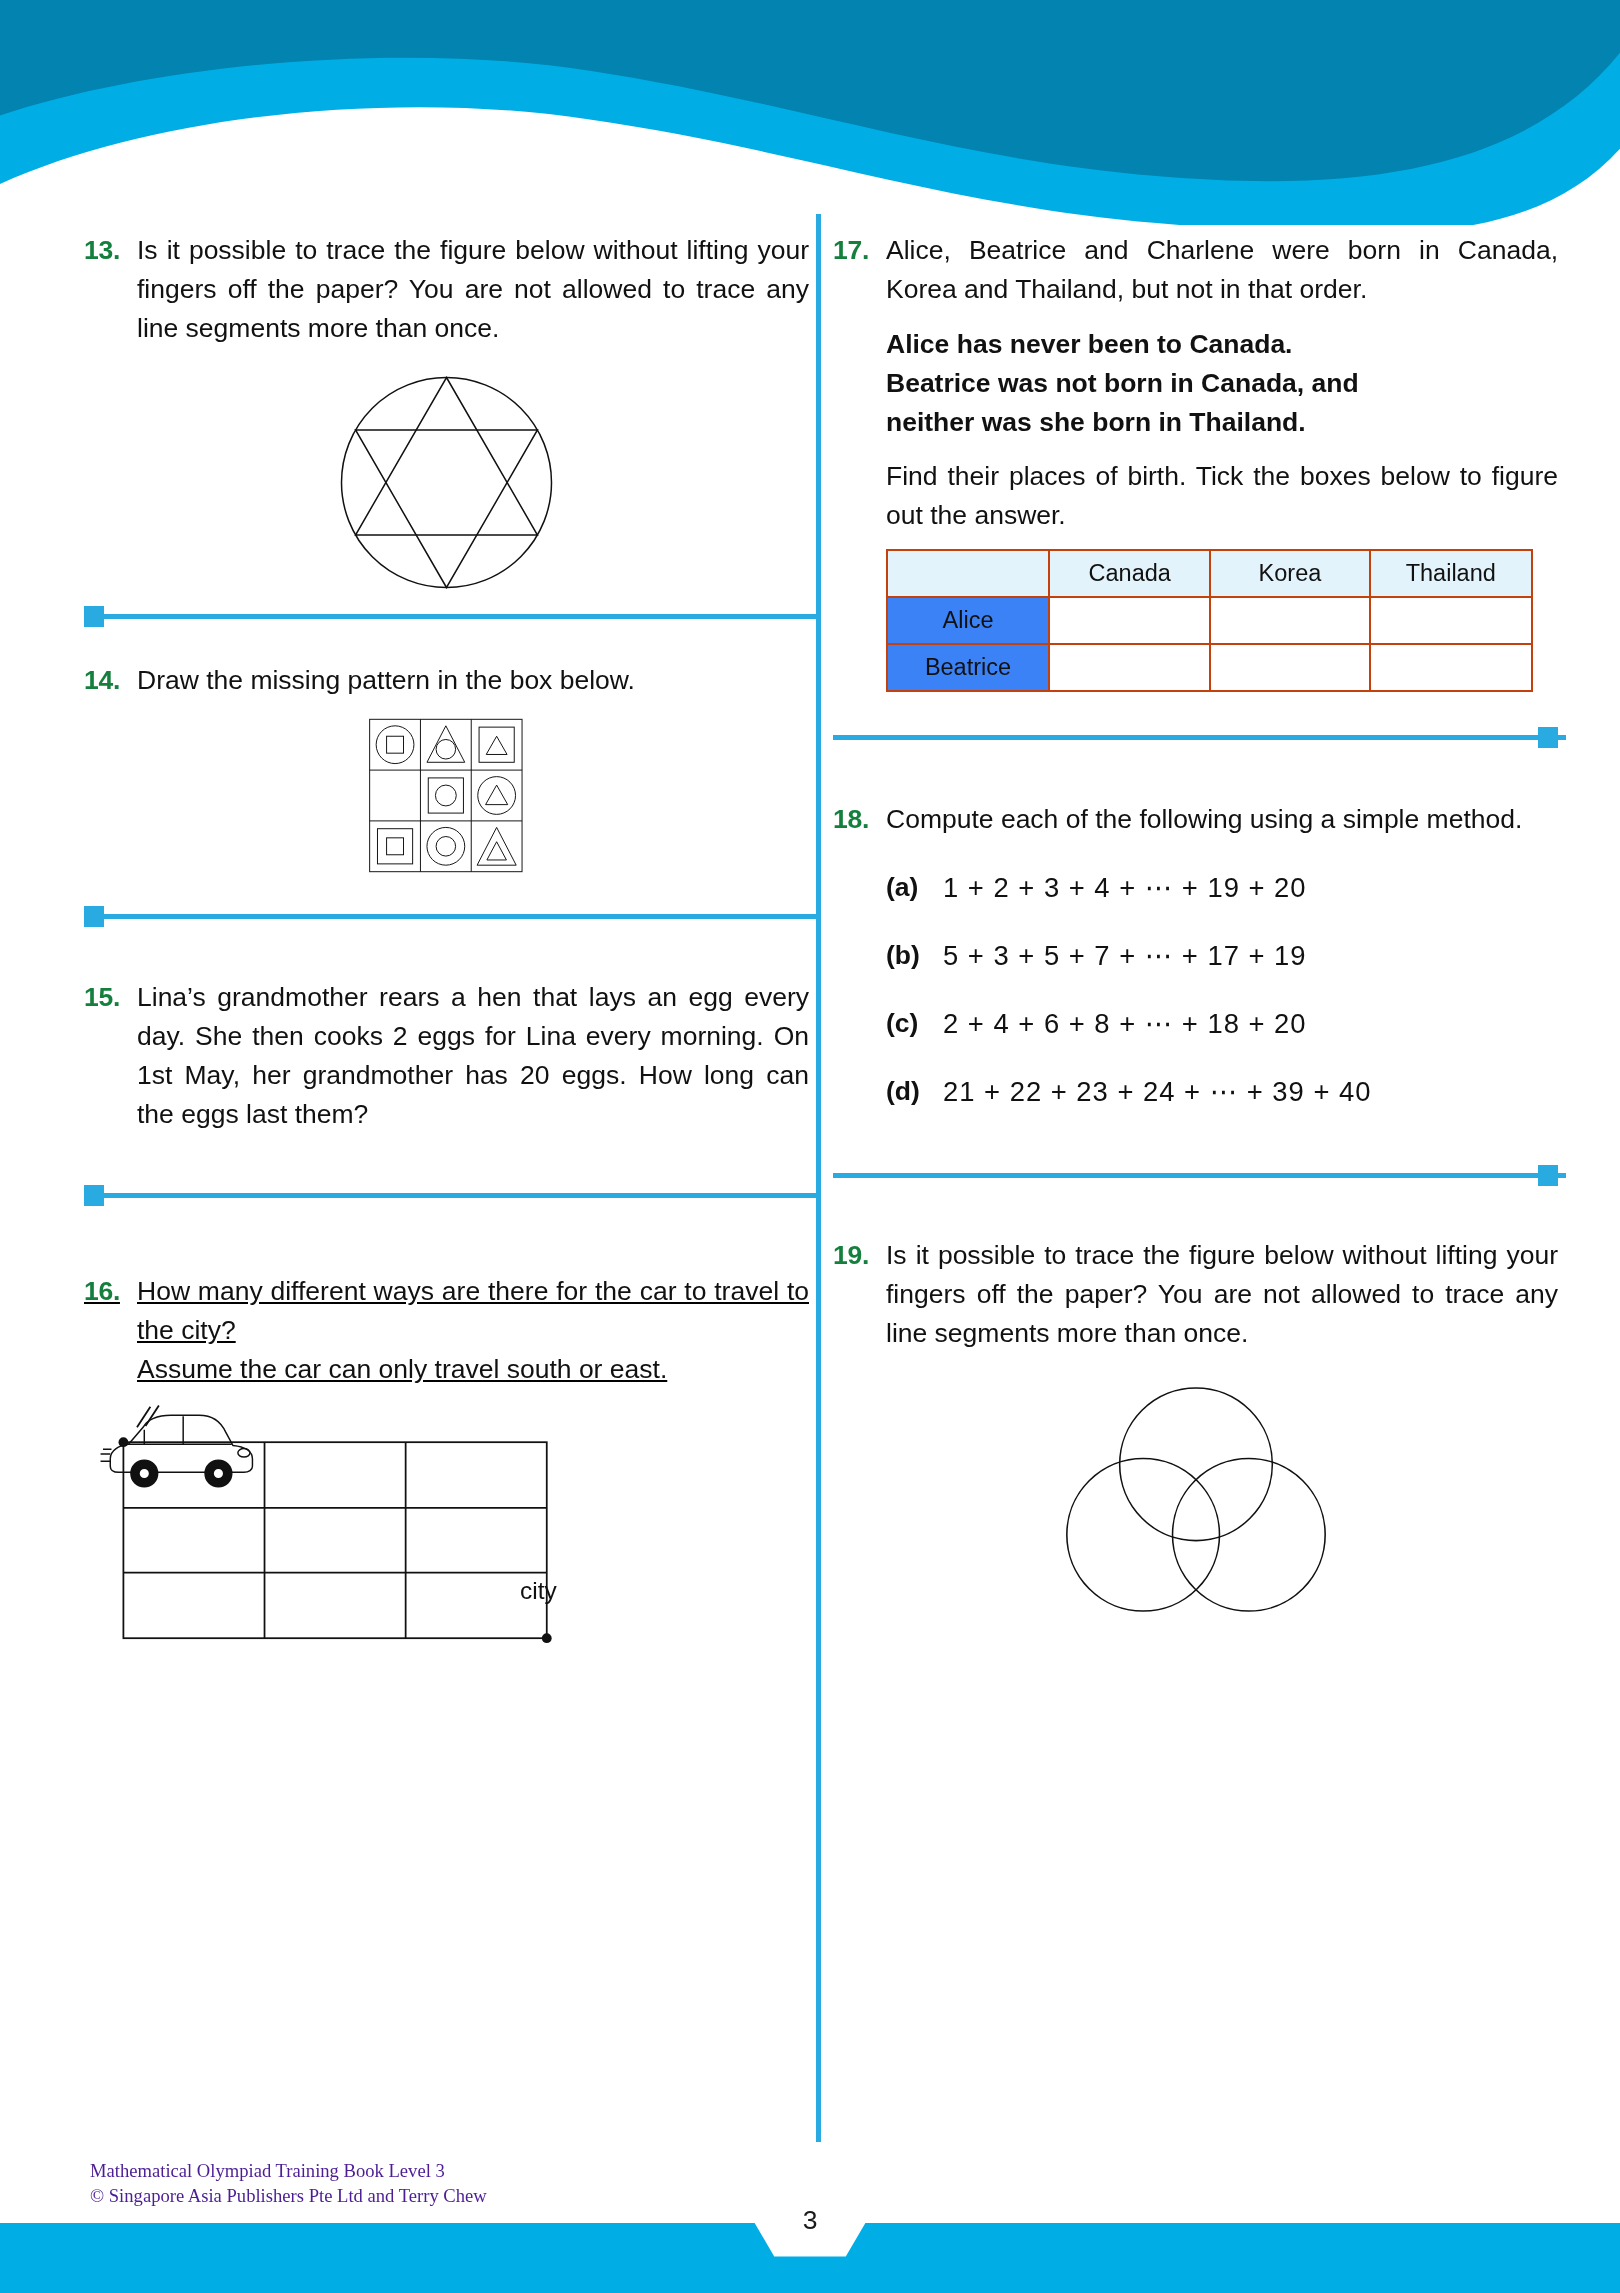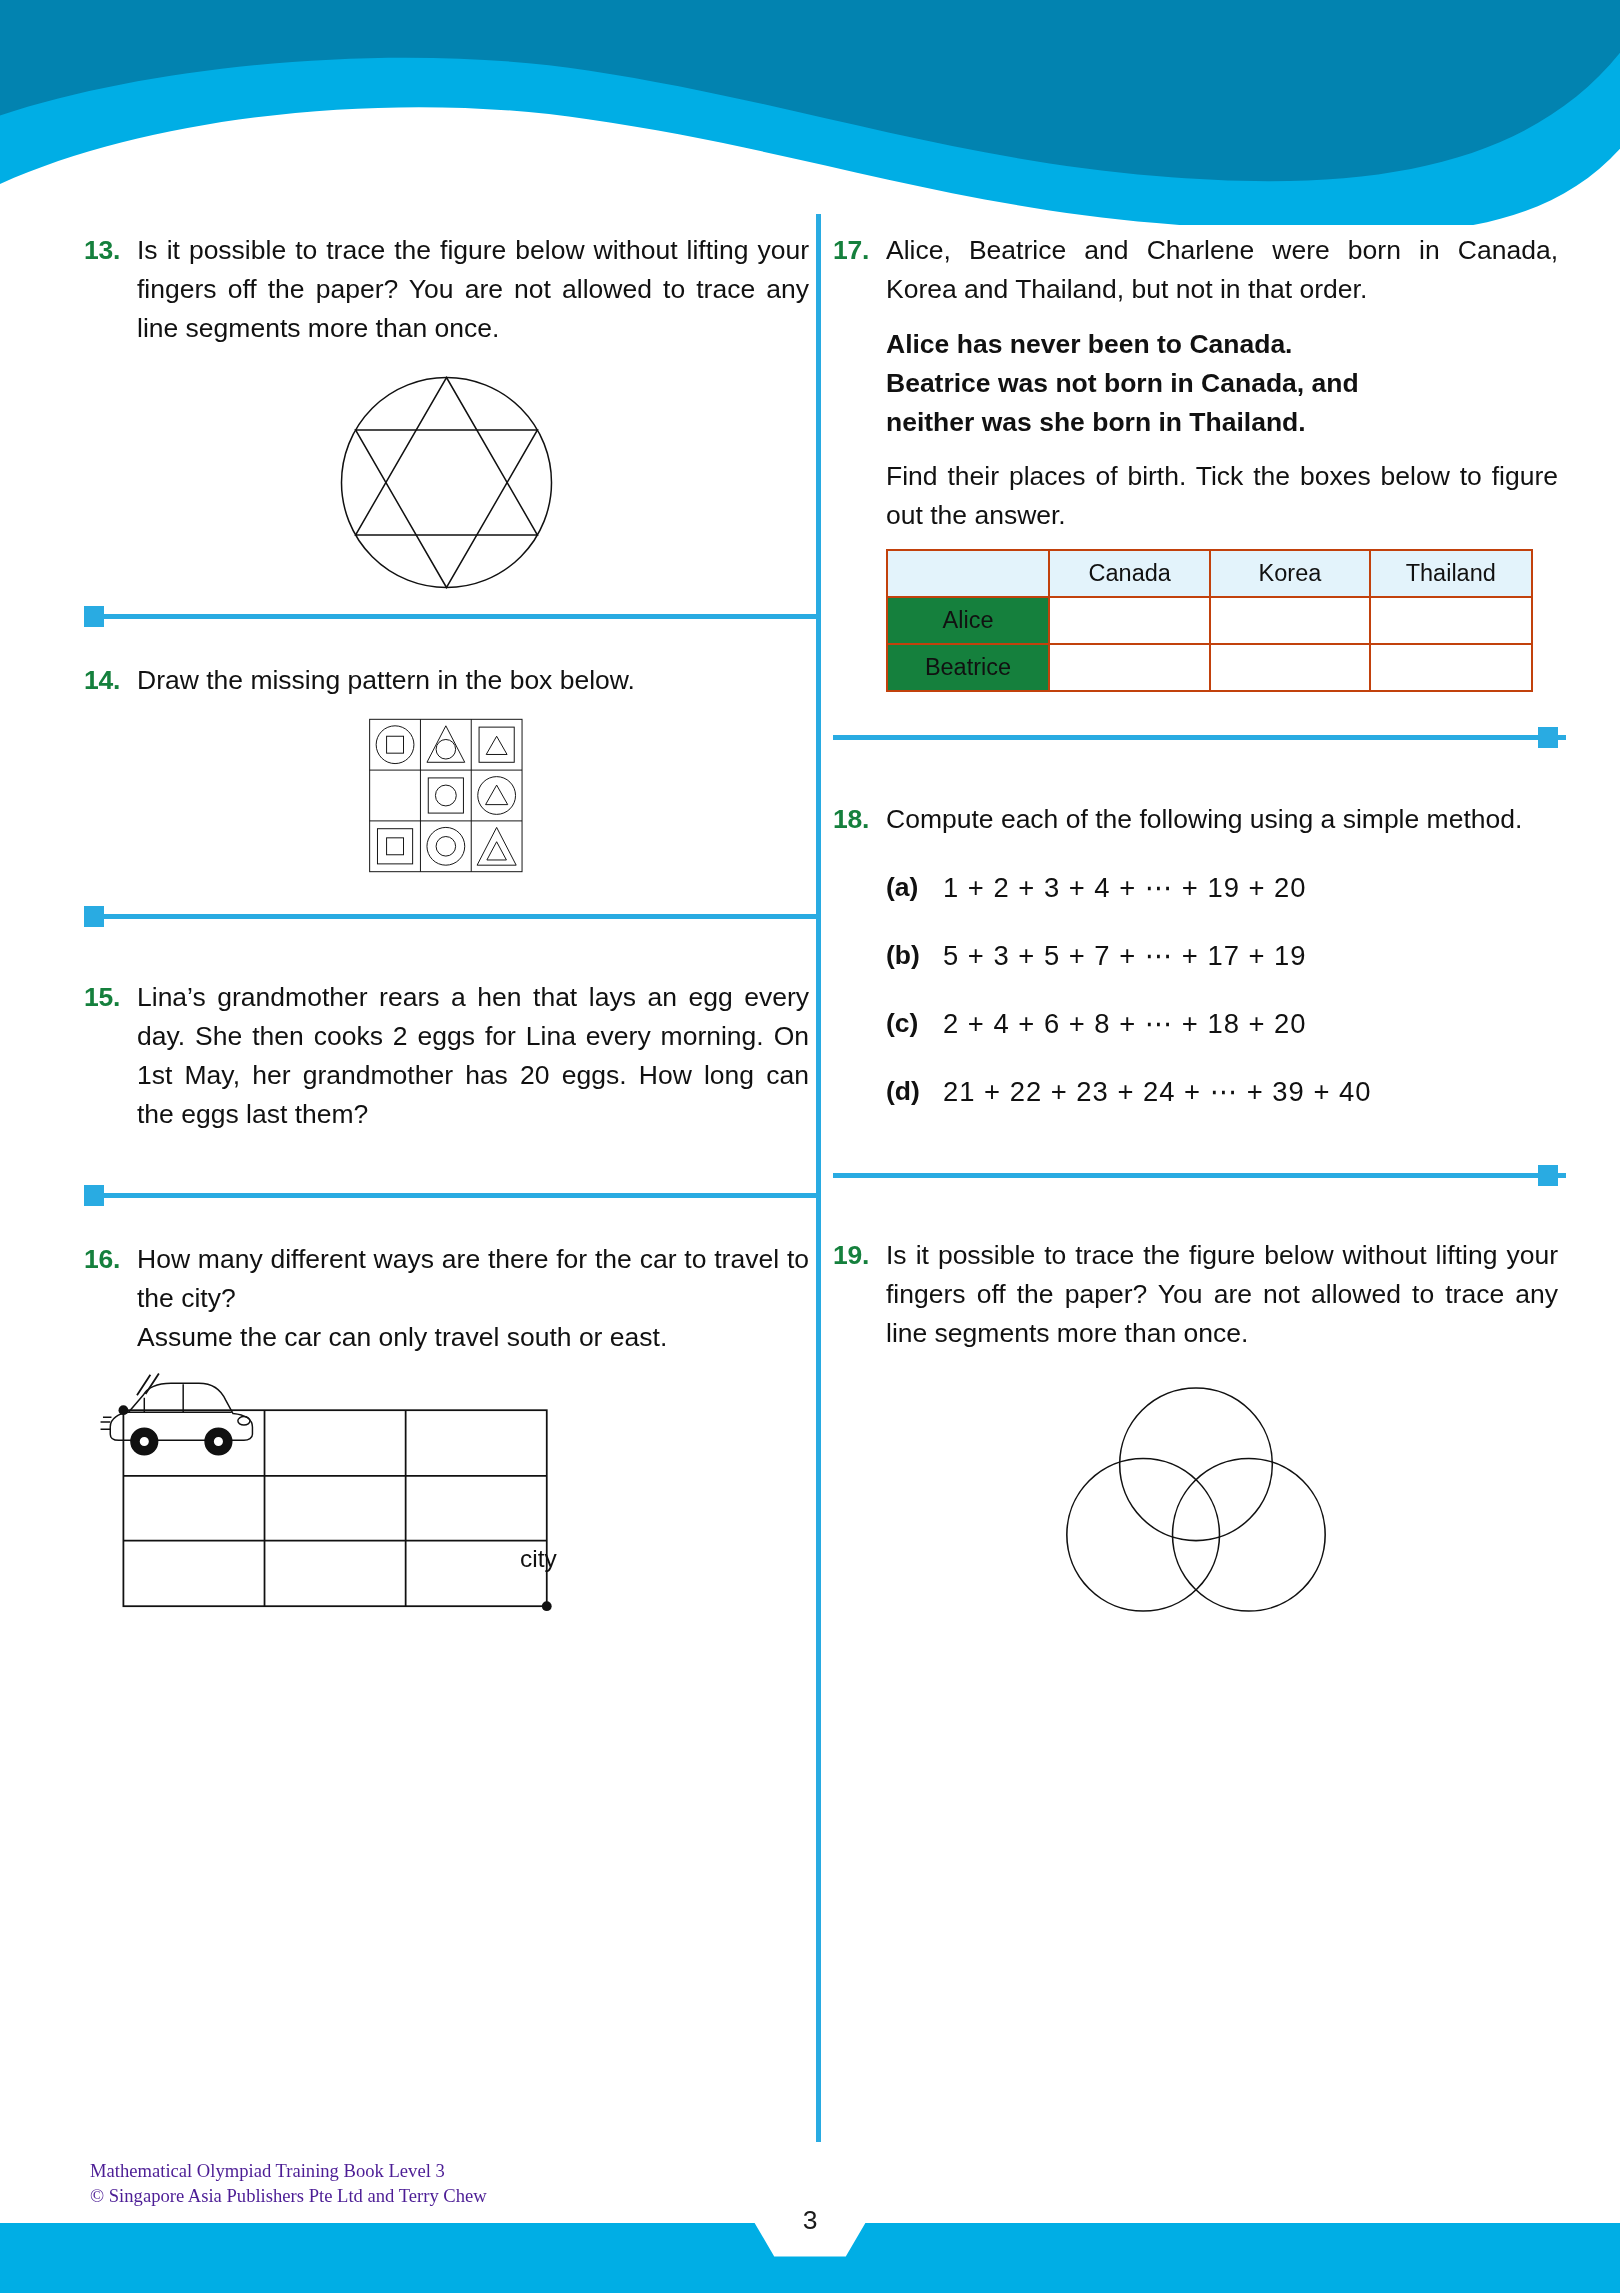--- a/index.html
+++ b/index.html
@@ -61,21 +61,21 @@
   
   table.birth{
     border-collapse:collapse;margin-top:13.7px;margin-left:0;
     width:647px;font-size:23.5px;color:#111;
   }
   table.birth th,table.birth td{
     border:2px solid #c2410c;height:45px;text-align:center;
     font-weight:normal;padding:0 5.9px;
   }
   table.birth thead th{background:#E3F3FB;}
-  table.birth th.rowhdr{background:#15803d;text-align:center;width:157px;}
+  table.birth th.rowhdr{background:#3b82f6;text-align:center;width:157px;}
   table.birth thead th.corner{background:#E3F3FB;}
   table.birth td.cell{background:#ffffff;width:157px;}
 
   
   .subitem{display:flex;align-items:flex-start;margin-top:29px;}
   .sublab{font-weight:bold;font-size:26.5px;flex:0 0 57px;line-height:39px;}
   .subexp{font-size:27.4px;line-height:39px;letter-spacing:1px;}
 
   
   .figcenter{display:flex;justify-content:center;}
@@ -184,21 +184,21 @@
     <div class="q" style="margin-top:41px;">
       <div class="qnum">15.</div>
       <div class="qbody just">Lina’s grandmother rears a hen that lays an egg every day. She then cooks 2 eggs for Lina every morning. On 1st May, her grandmother has 20 eggs. How long can the eggs last them?</div>
     </div>
 
     <div class="divwrap divL" style="margin-top:39px;">
       <div class="divline"></div>
       <div class="divsq"></div>
     </div>
 
-    <div class="q" style="margin-top:24px;">
+    <div class="q" style="margin-top:56px;text-decoration:underline;">
       <div class="qnum">16.</div>
       <div class="qbody">
         <div class="just">How many different ways are there for the car to travel to the city?</div>
         <div class="just">Assume the car can only travel south or east.</div>
       </div>
     </div>
 
     <div class="fig16">
       <svg width="608" height="245" viewBox="0 0 620 250">
 

